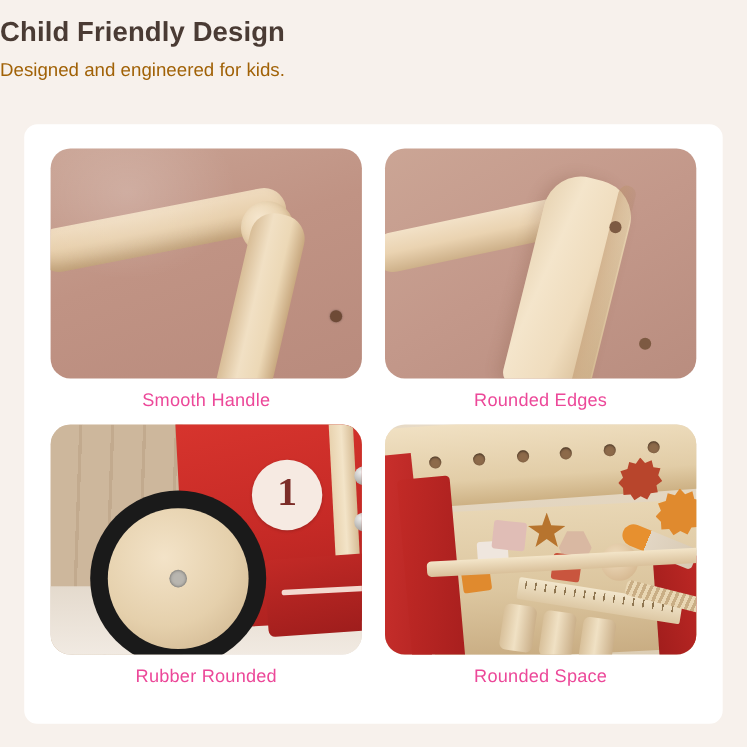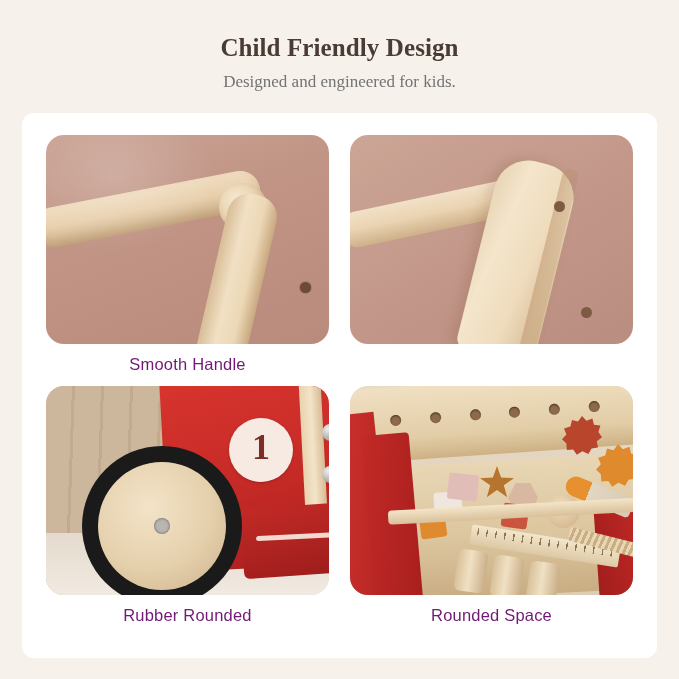--- a/index.html
+++ b/index.html
@@ -14,34 +14,33 @@
     overflow: hidden;
   }
   .page {
     position: relative;
     width: 679px;
     height: 679px;
     background: #f7f1ec;
     box-sizing: border-box;
   }
   .header {
-    padding-top: 34px;
-    text-align: center;
-    font-family: Liberation Serif, serif;
+    padding-top: 15px;
+    text-align: left;
   }
   .title {
     font-size: 25px;
     font-weight: bold;
     color: #4a3b34;
     letter-spacing: 0.1px;
     margin: 0;
   }
   .subtitle {
     font-size: 17px;
-    color: #737373;
+    color: #a16207;
     margin: 10px 0 0 0;
     font-weight: normal;
   }
   .card {
     position: absolute;
     left: 22px;
     top: 113px;
     width: 635px;
     height: 545px;
     background: #ffffff;
@@ -62,21 +61,21 @@
   .photo {
     width: 283px;
     height: 209px;
     border-radius: 18px;
     position: relative;
     overflow: hidden;
   }
   .caption {
     text-align: center;
     font-size: 16.5px;
-    color: #701a75;
+    color: #ec4899;
     margin-top: 11px;
     letter-spacing: 0.2px;
   }
 
   
   .p1 {
     background: linear-gradient(160deg, #c9a394 0%, #c09384 45%, #b98b7d 100%);
   }
   .p1 .bar-h {
     position: absolute;
@@ -469,20 +468,21 @@
       </div>
 
       <div class="cell">
         <div class="photo p2">
           <div class="bar-h"></div>
           <div class="panel"></div>
           <div class="edge"></div>
           <div class="screw s1"></div>
           <div class="screw s2"></div>
         </div>
+        <div class="caption">Rounded Edges</div>
       </div>
 
       <div class="cell">
         <div class="photo p3">
           <div class="floor"></div>
           <div class="rug"></div>
           <div class="body"></div>
           <div class="post"></div>
           <div class="body2"></div>
           <div class="stripe"></div>

